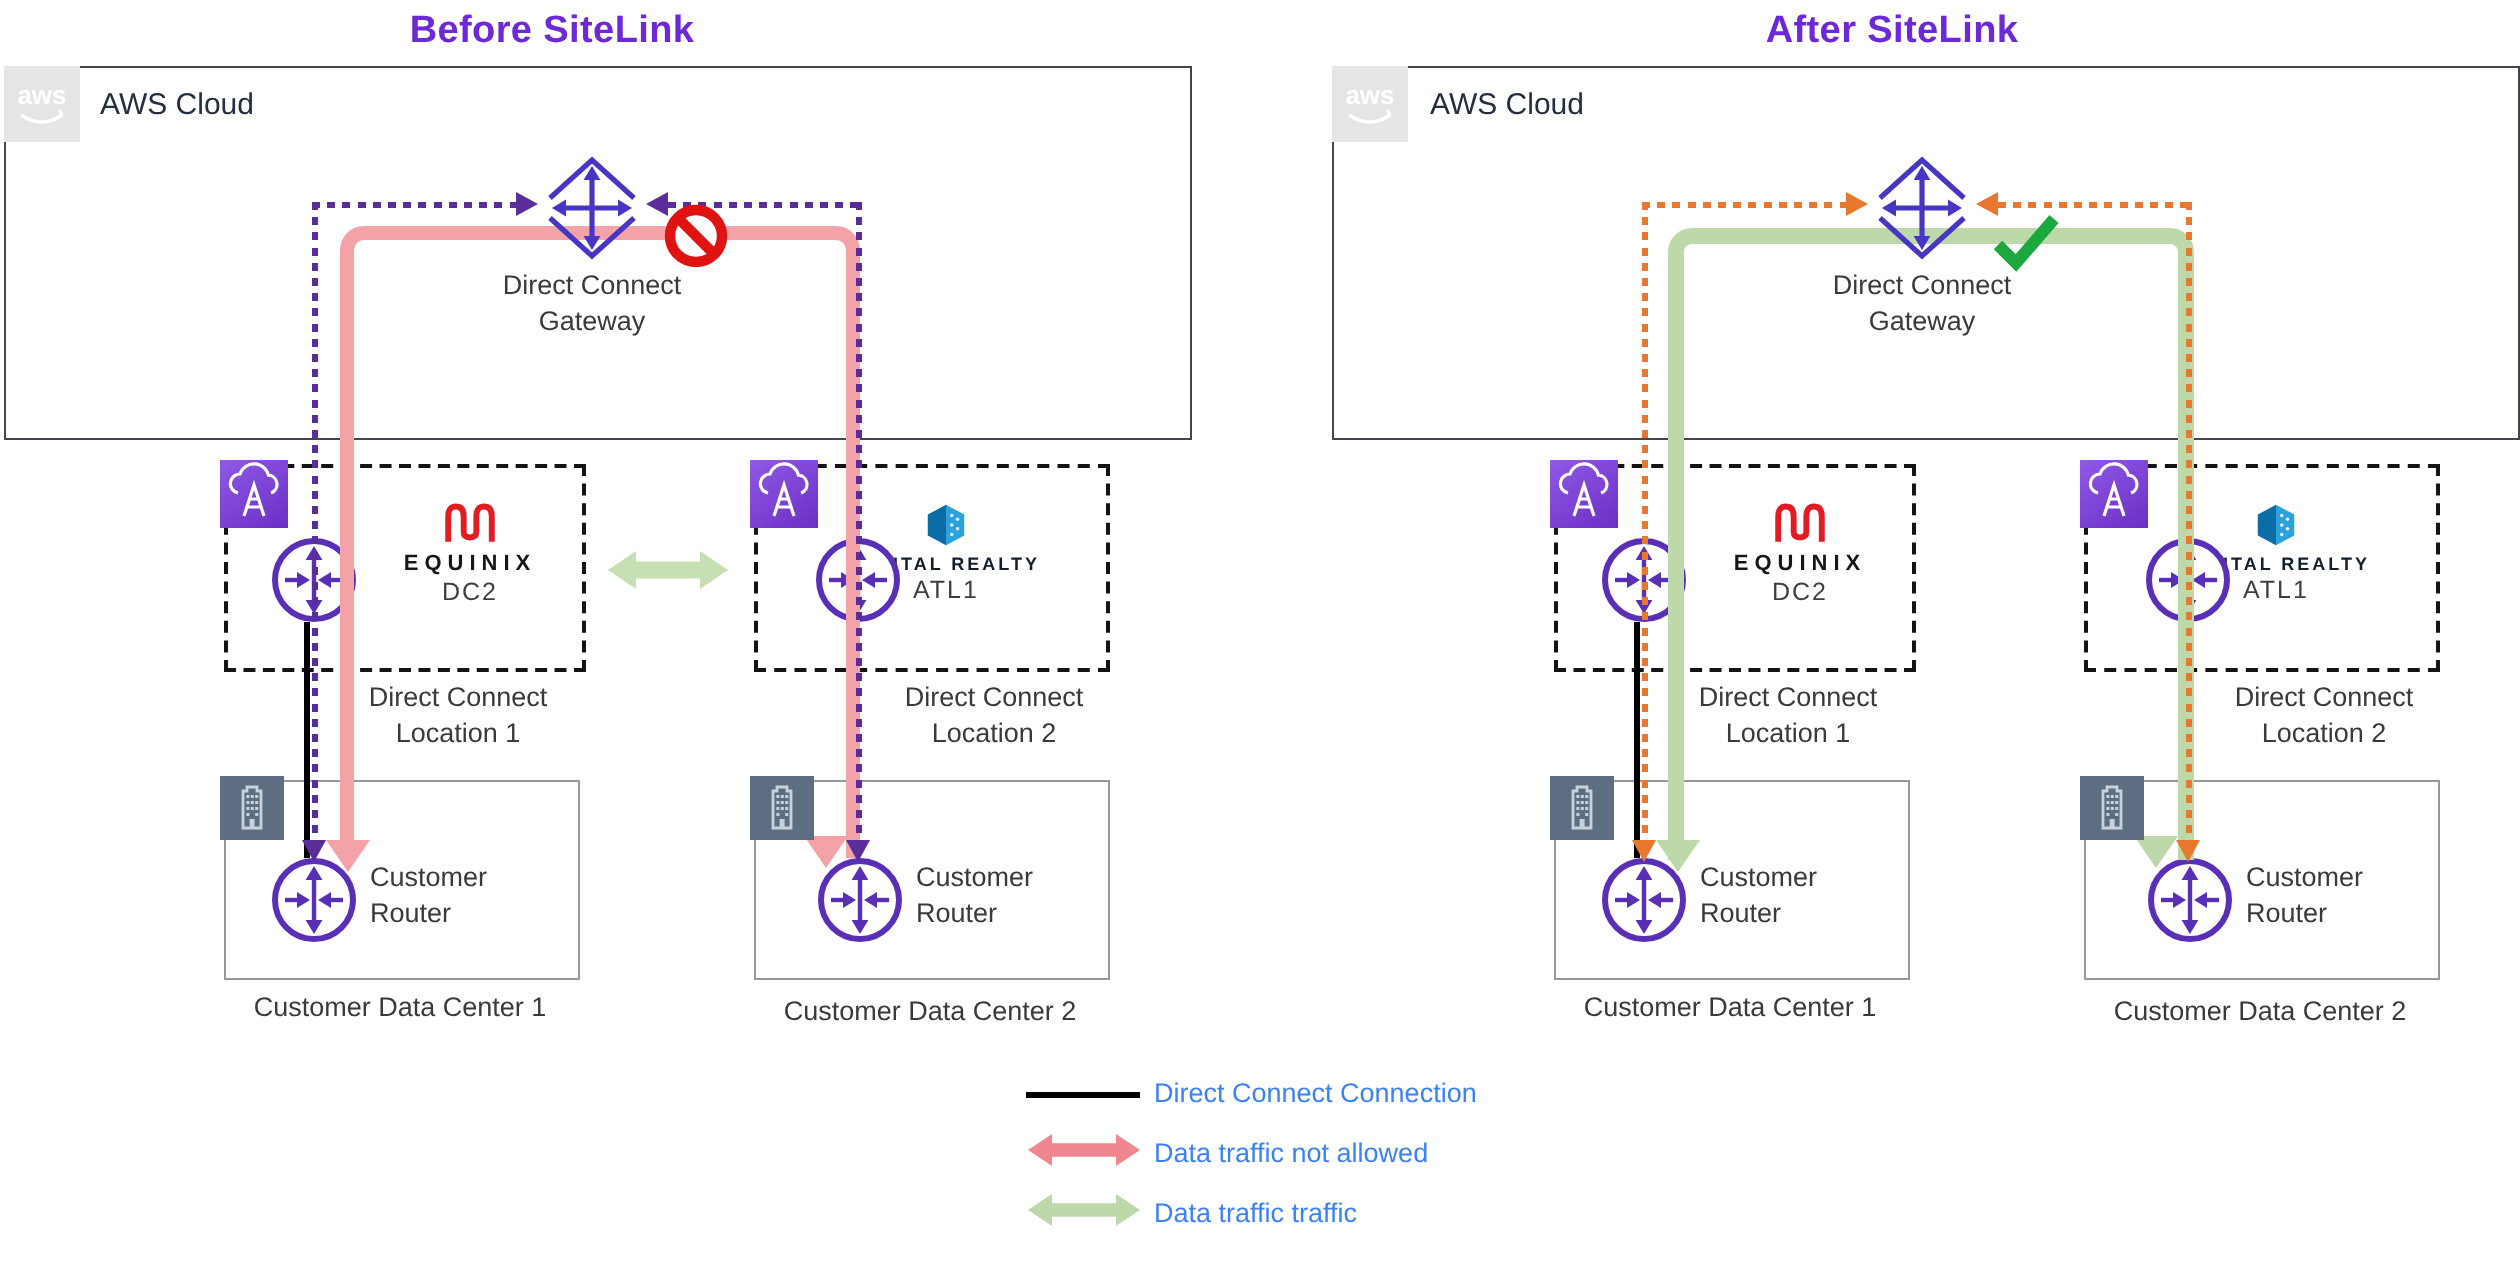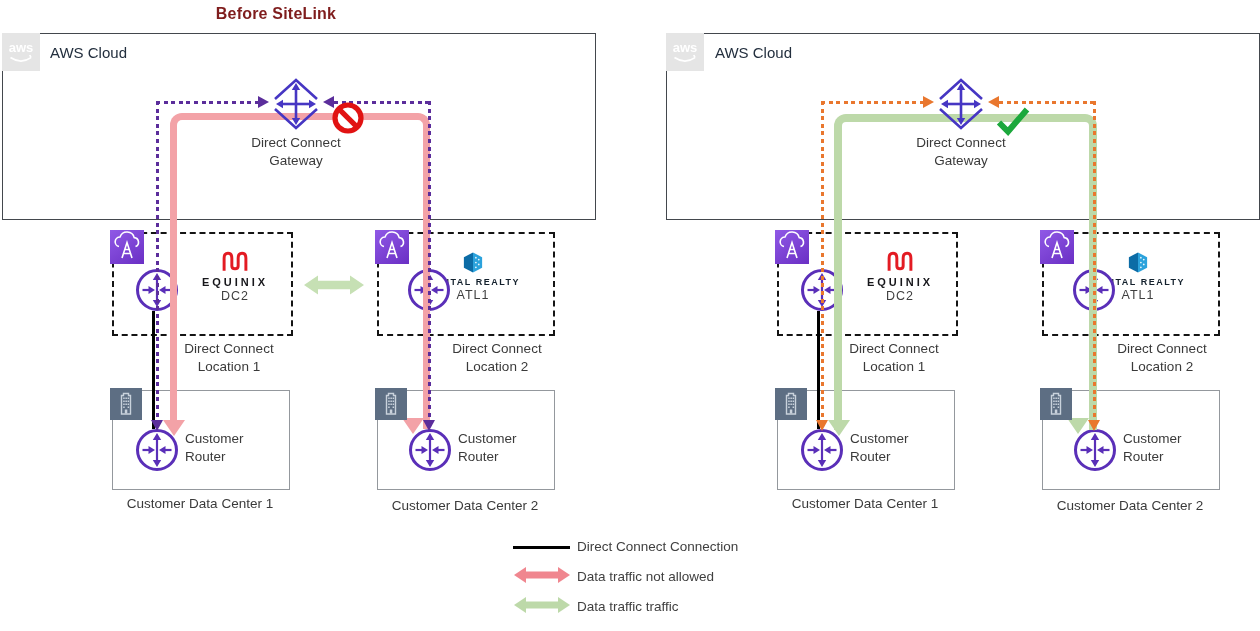--- a/index.html
+++ b/index.html
@@ -1,19 +1,19 @@
 <!DOCTYPE html>
 <html><head>
 <meta charset="utf-8">
 <style>
   html,body{margin:0;padding:0;background:#fff;}
   .canvas{position:relative;width:1260px;height:631px;background:#fff;overflow:hidden;
           font-family:"Liberation Sans", sans-serif;}
   .abs{position:absolute;}
-  .t-title{font-weight:bold;font-size:16px;color:#7f1d1d;text-align:center;letter-spacing:.2px;}
+  .t-title{font-weight:bold;font-size:19px;color:#6d28d9;text-align:center;letter-spacing:.2px;}
   .t-label{font-size:13.5px;color:#3a3a3a;text-align:center;line-height:18px;}
   .t-left{text-align:left;}
   .aws-box{border:1.5px solid #43474d;background:transparent;}
   .dash-box{border:2px dashed #141414;background:transparent;}
   .cust-box{border:1px solid #94989d;background:transparent;}
   .sq-aws{width:38px;height:38px;background:#e5e5e5;}
   .sq-dx{width:34px;height:34px;background:linear-gradient(145deg,#9059E6,#6A2FC4);}
   .sq-bld{width:32px;height:32px;background:#5D6E83;}
   .awscloud-label{font-size:15px;color:#232F3E;}
   .dxline{width:3px;background:#000;}
@@ -27,30 +27,31 @@
   .tri-d{border-left:6.5px solid transparent;border-right:6.5px solid transparent;border-top:11px solid var(--c);}
   .flow-u{border-bottom:none!important;border-radius:12px 12px 0 0;background:transparent;border-style:solid;}
   .pinkU{border-color:#F3A2A7;border-width:7px 7px 0 7px;}
   .greenU{border-color:#BDD9A9;border-width:8px 8px 0 8px;}
   .tri-d-big{border-left:11px solid transparent;border-right:11px solid transparent;border-top:16px solid var(--bc);}
   .pinkc{--bc:#F3A2A7;} .greenc{--bc:#BDD9A9;}
   .brand{display:flex;flex-direction:column;align-items:center;}
   .equinix-name{font-size:11px;font-weight:bold;letter-spacing:3px;color:#17171b;margin-top:2px;}
   .dr-name{font-size:9px;font-weight:bold;letter-spacing:1.5px;color:#13202c;white-space:nowrap;margin-top:2px;}
   .site{font-size:12.5px;color:#3f3f3f;letter-spacing:1px;margin-top:1px;}
-  .legend-text{font-size:13.5px;color:#404040;}
+  .legend-text{font-size:13.5px;color:#3b82f6;}
 </style>
 </head>
 <body>
 
 <div class="canvas">
 
   <div class="abs t-title" style="left:96px;top:5px;width:360px;">Before SiteLink</div>
   <div class="abs aws-box" style="left:2px;top:33px;width:592px;height:185px;"></div>
 
+  <div class="abs t-title" style="left:766px;top:5px;width:360px;">After SiteLink</div>
   <div class="abs aws-box" style="left:666px;top:33px;width:592px;height:185px;"></div>
 
   <div class="abs sq-aws" style="left:2px;top:33px;">
     <svg width="38" height="38" viewBox="0 0 38 38">
         <text x="19" y="19" fill="#fff" font-size="13" font-weight="bold" text-anchor="middle" font-family="Liberation Sans, sans-serif">aws</text>
         <path d="M8.5 24.5 Q19 31.5 29 24.6" stroke="#fff" stroke-width="1.7" fill="none"></path>
         <path d="M29 24.6 l-1.2 -2.6" stroke="#fff" stroke-width="1.7" fill="none"></path>
       </svg>
   </div>
   <div class="abs awscloud-label" style="left:50px;top:44px;">AWS Cloud</div>

